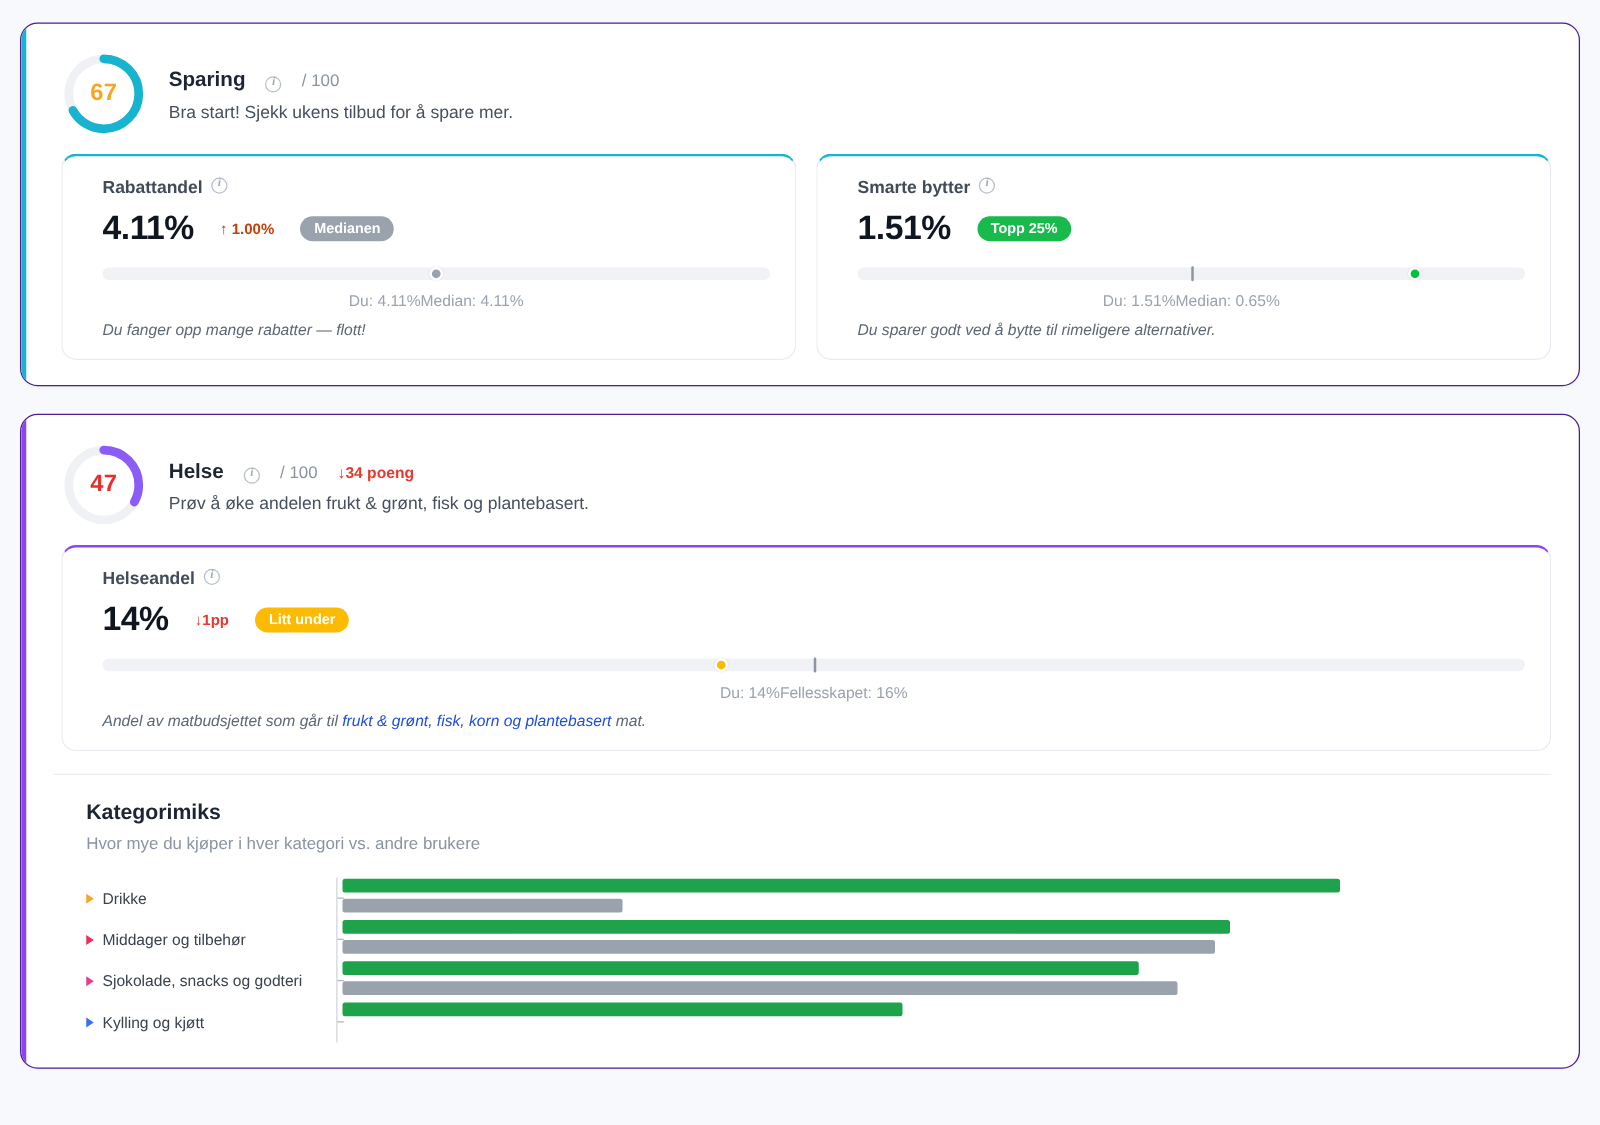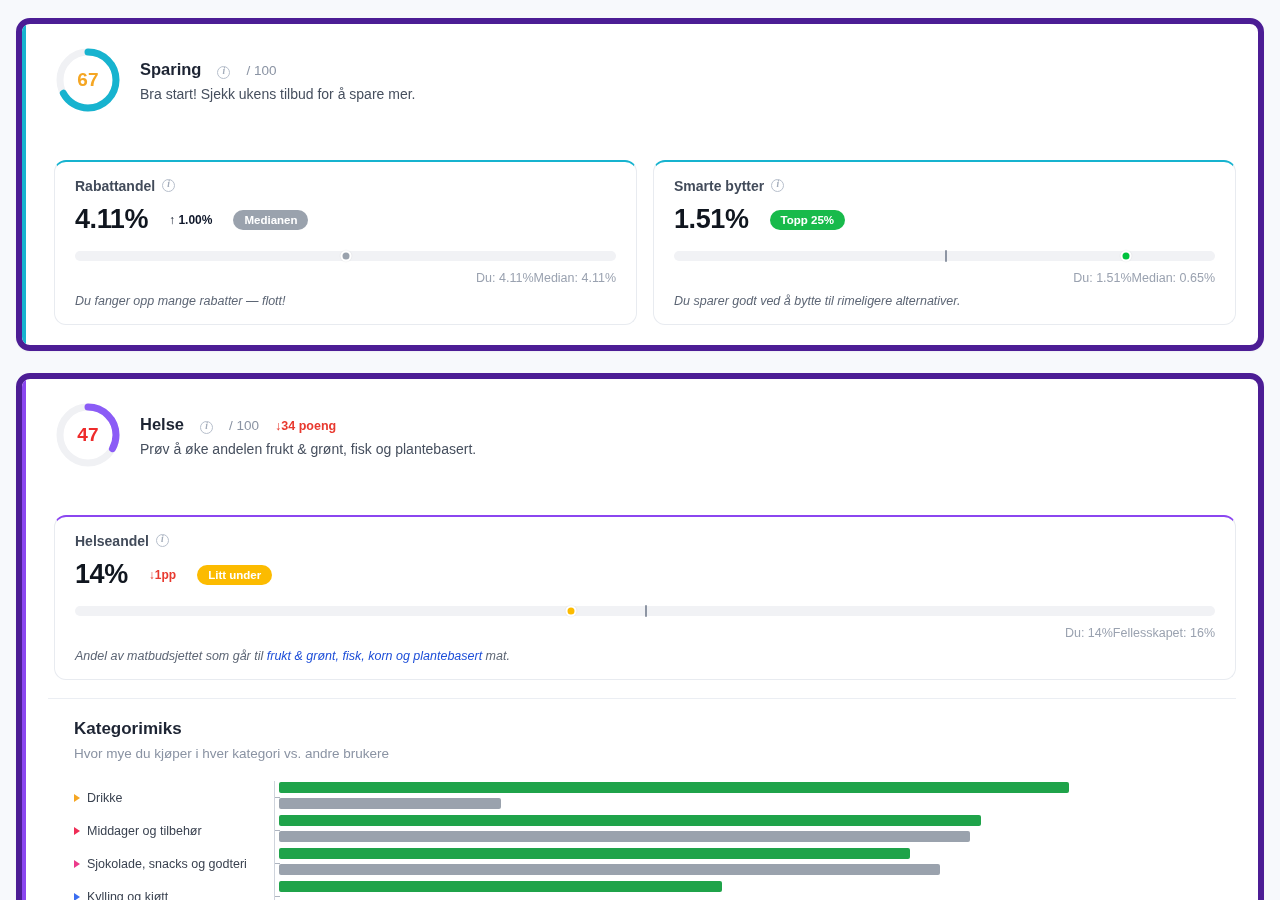--- a/index.html
+++ b/index.html
@@ -8,21 +8,21 @@
     background: #f7f9fc;
     font-family: "Liberation Sans", sans-serif;
     overflow: hidden;
   }
   .page { width: 1280px; height: 900px; padding: 18px 16px 0 16px; }
 
   
   .section {
     background: #ffffff;
     border-radius: 14px;
-    border: 6px solid #4c1d95;
+    border: 1px solid #4c1d95;
     box-shadow: 0 1px 2px rgba(16,24,40,.04);
     margin-bottom: 22px;
     overflow: hidden;
     position: relative;
   }
   .section .accent {
     position: absolute; left: 0; top: 0; bottom: 0; width: 4px;
     border-top-left-radius: 14px; border-bottom-left-radius: 14px;
   }
   .section-inner { padding: 18px 22px 20px 26px; }
@@ -51,45 +51,44 @@
     position: relative; top: -1px;
   }
 
   
   .metrics { display: flex; gap: 16px; padding: 6px 0 0 6px; }
   .metric {
     flex: 1 1 0; min-width: 0;
     background: #fff;
     border: 1px solid #e8ebf0;
     border-radius: 12px;
-    padding: 16px 20px 16px 20px;
-    margin-top: 32px;
+    padding: 16px 20px 16px 32px;
   }
   .metric.full { flex: 1 1 100%; }
   .metric-title { display: flex; align-items: center; gap: 7px; font-size: 14px; font-weight: 700; color: #424b5a; }
   .metric-valrow { display: flex; align-items: center; gap: 21px; margin-top: 10px; }
   .metric-value { font-size: 27px; font-weight: 700; color: #10161f; letter-spacing: -.4px; }
   .metric-delta { font-size: 12px; font-weight: 700; }
-  .metric-delta.up { color: #0f172a; text-align: right; }
+  .metric-delta.up { color: #c2410c; text-align: right; }
   .metric-delta.down { color: #e8392f; }
   .pill {
     font-size: 11.5px; font-weight: 700; color: #fff;
     padding: 4px 11px; border-radius: 11px; white-space: nowrap;
   }
 
   
   .track-wrap { position: relative; height: 10px; margin-top: 16px; }
   .track { position: absolute; inset: 0; background: #f1f2f5; border-radius: 6px; }
   .tick { position: absolute; top: -1px; width: 2px; height: 12px; background: #8d95a3; border-radius: 1px; }
   .dot {
     position: absolute; top: 50%; width: 11px; height: 11px; border-radius: 50%;
     transform: translate(-50%, -50%); border: 2px solid #fff;
     box-shadow: 0 0 0 1px rgba(0,0,0,.03);
   }
-  .legend { display: flex; justify-content: flex-end; margin-top: 10px; font-size: 12.5px; color: #9aa2b0; }
+  .legend { display: flex; justify-content: center; margin-top: 10px; font-size: 12.5px; color: #9aa2b0; }
   .note { margin-top: 9px; font-size: 12.5px; font-style: italic; color: #5d6675; }
   .note .hl { color: #1d4ed8; text-align: center; }
 
   
   .divider { height: 1px; background: #ebeef3; margin: 18px 0 0 0; }
   .chart-block { padding: 20px 0 0 26px; }
   .chart-title { font-size: 17px; font-weight: 700; color: #1d2433; }
   .chart-sub { font-size: 13.5px; color: #8a93a3; margin-top: 7px; }
   .chart-body { display: flex; margin-top: 20px; }
   .cat-col { width: 200px; flex: 0 0 200px; }

